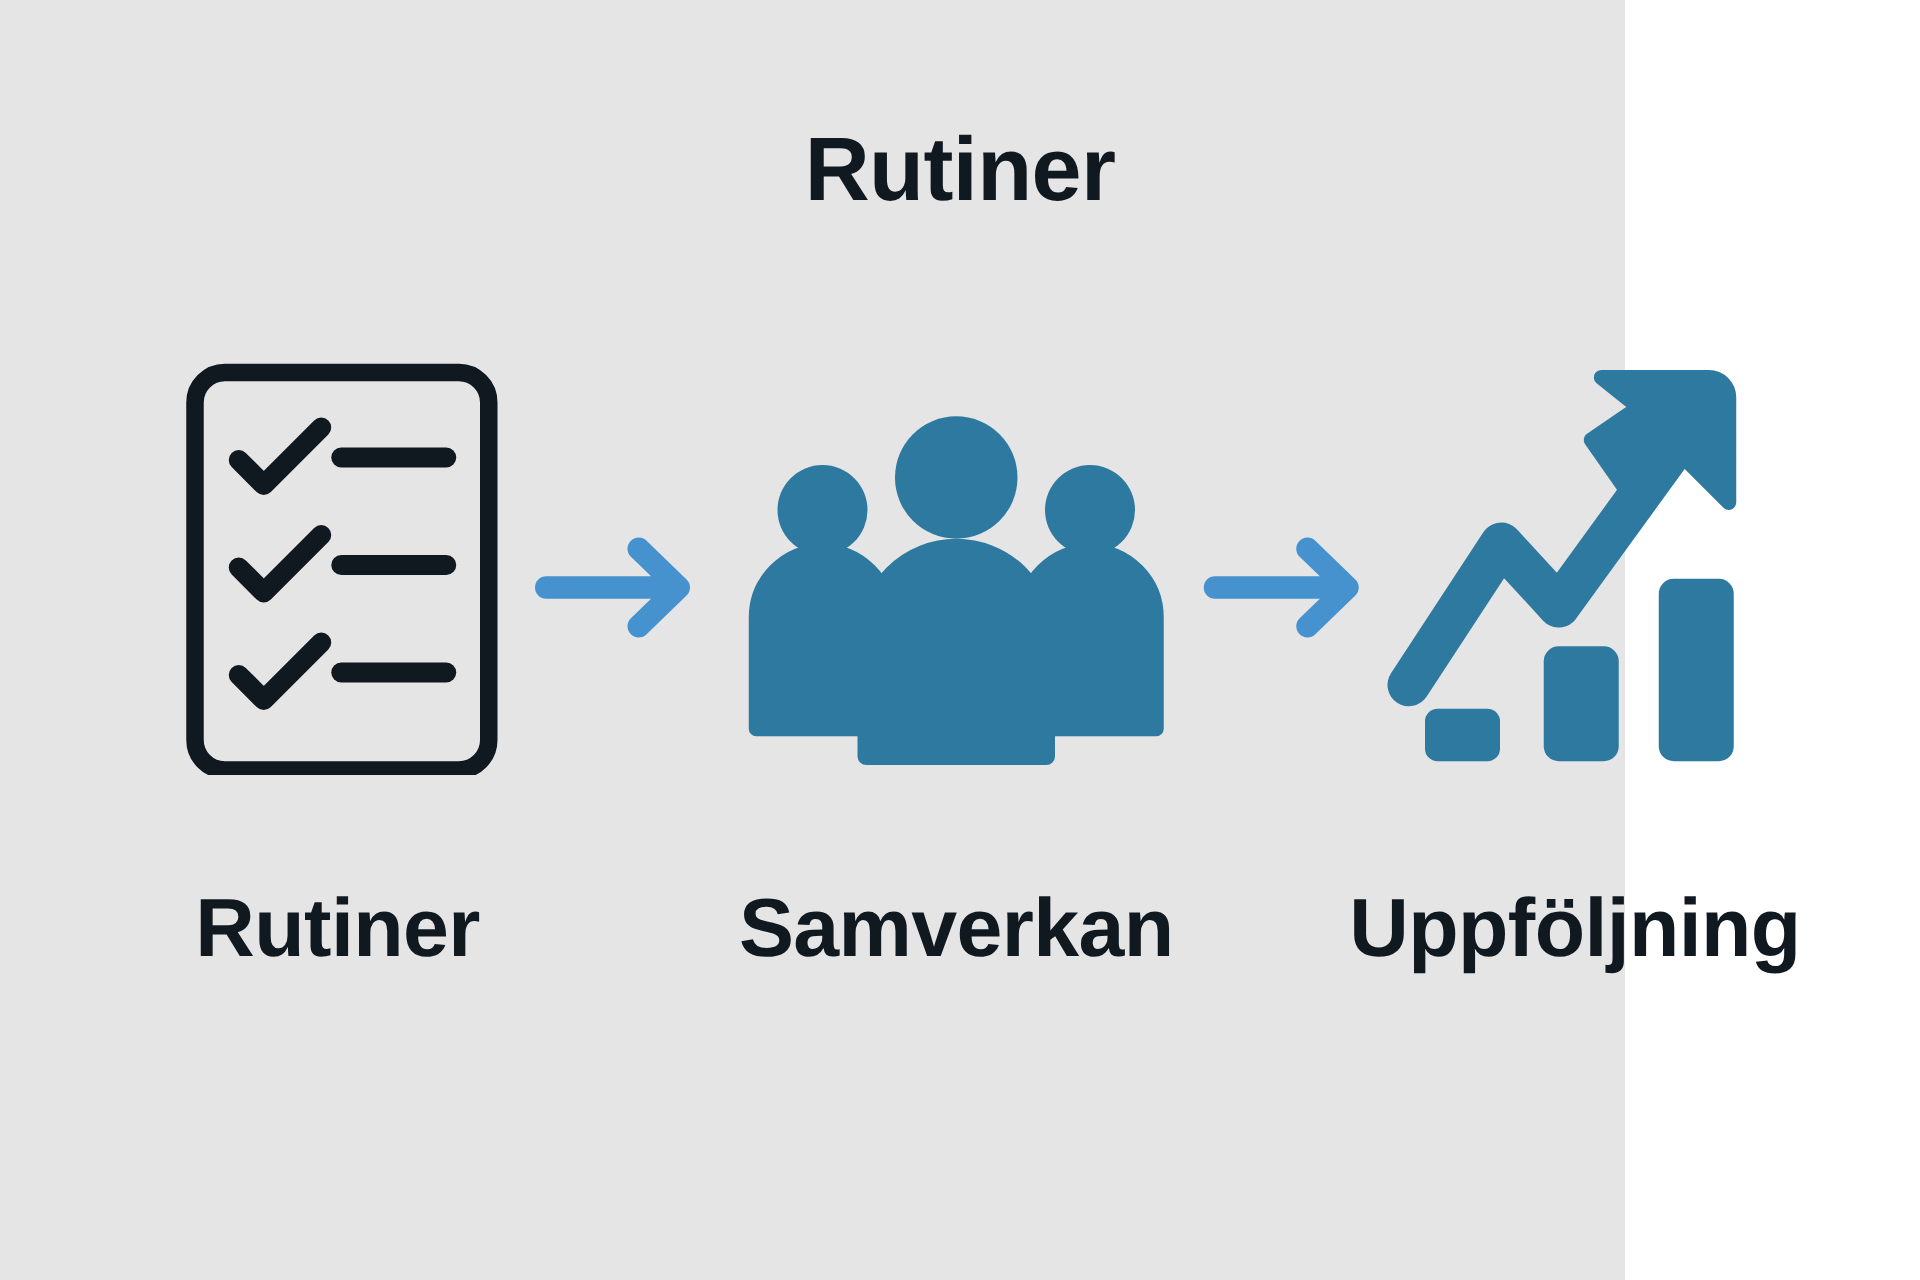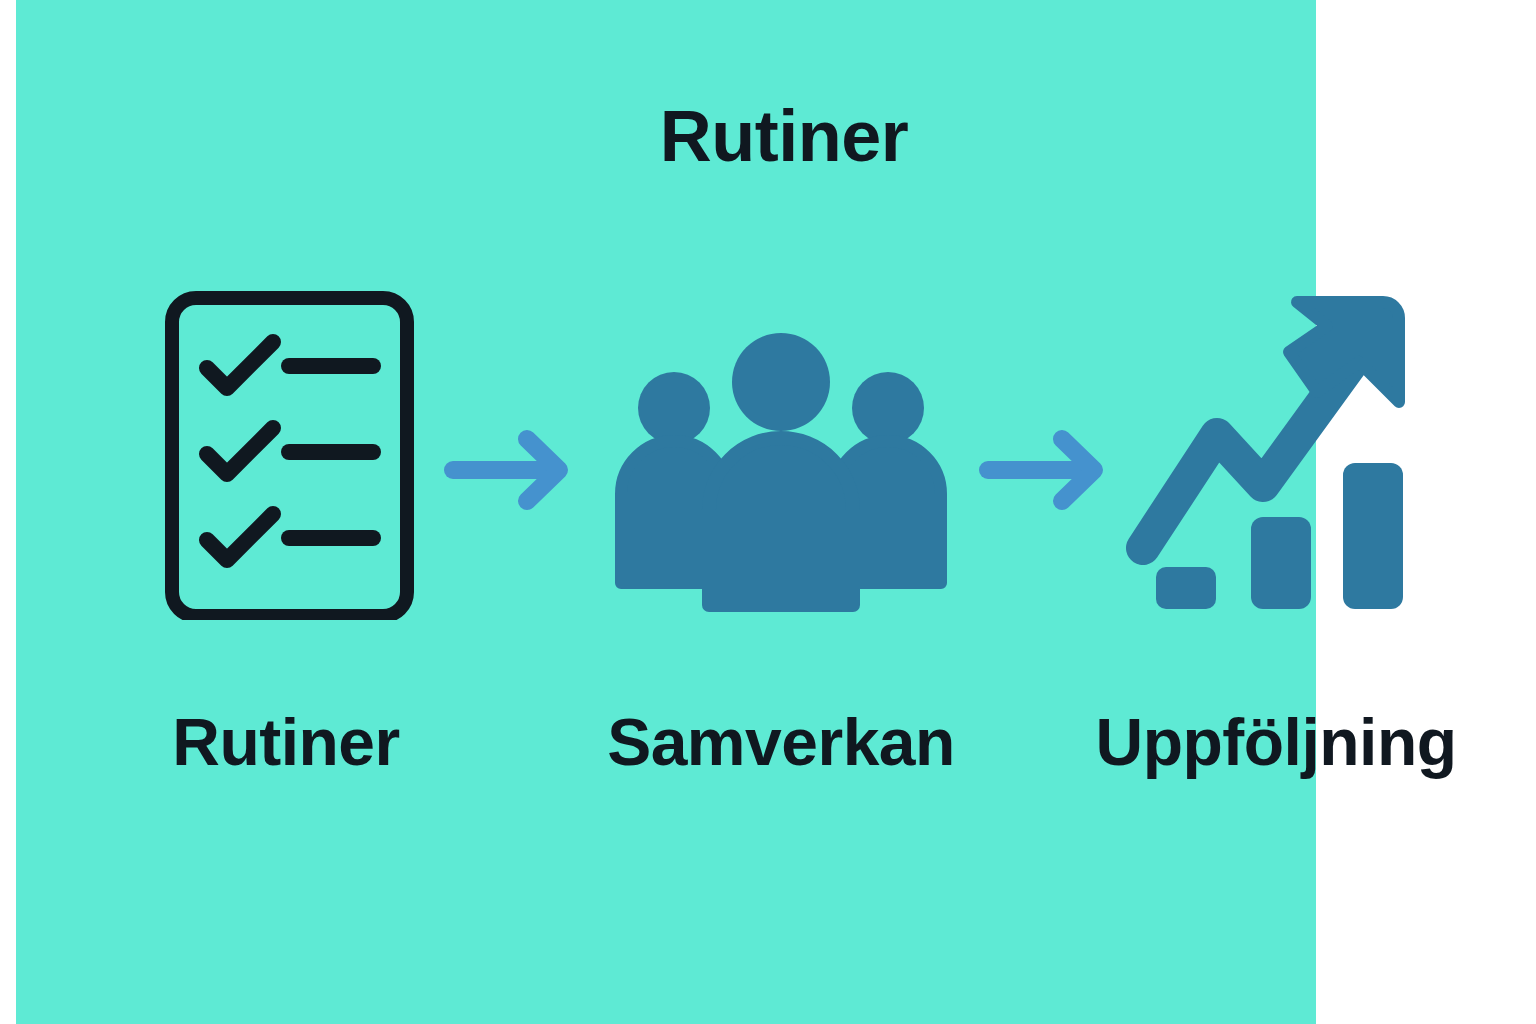--- a/index.html
+++ b/index.html
@@ -12,22 +12,21 @@
     width: 1536px;
     height: 1024px;
     font-family: "Liberation Sans", sans-serif;
     overflow: hidden;
   }
 
   .canvas {
     position: relative;
     width: 1300px;
     height: 1024px;
-    background: #5eead4;
-    margin-left: 16px;
+    background: #e5e5e5;
   }
 
   
   .page-title {
     position: absolute;
     left: 0;
     top: 100px;
     width: 1536px;
     text-align: center;
     font-size: 72px;

